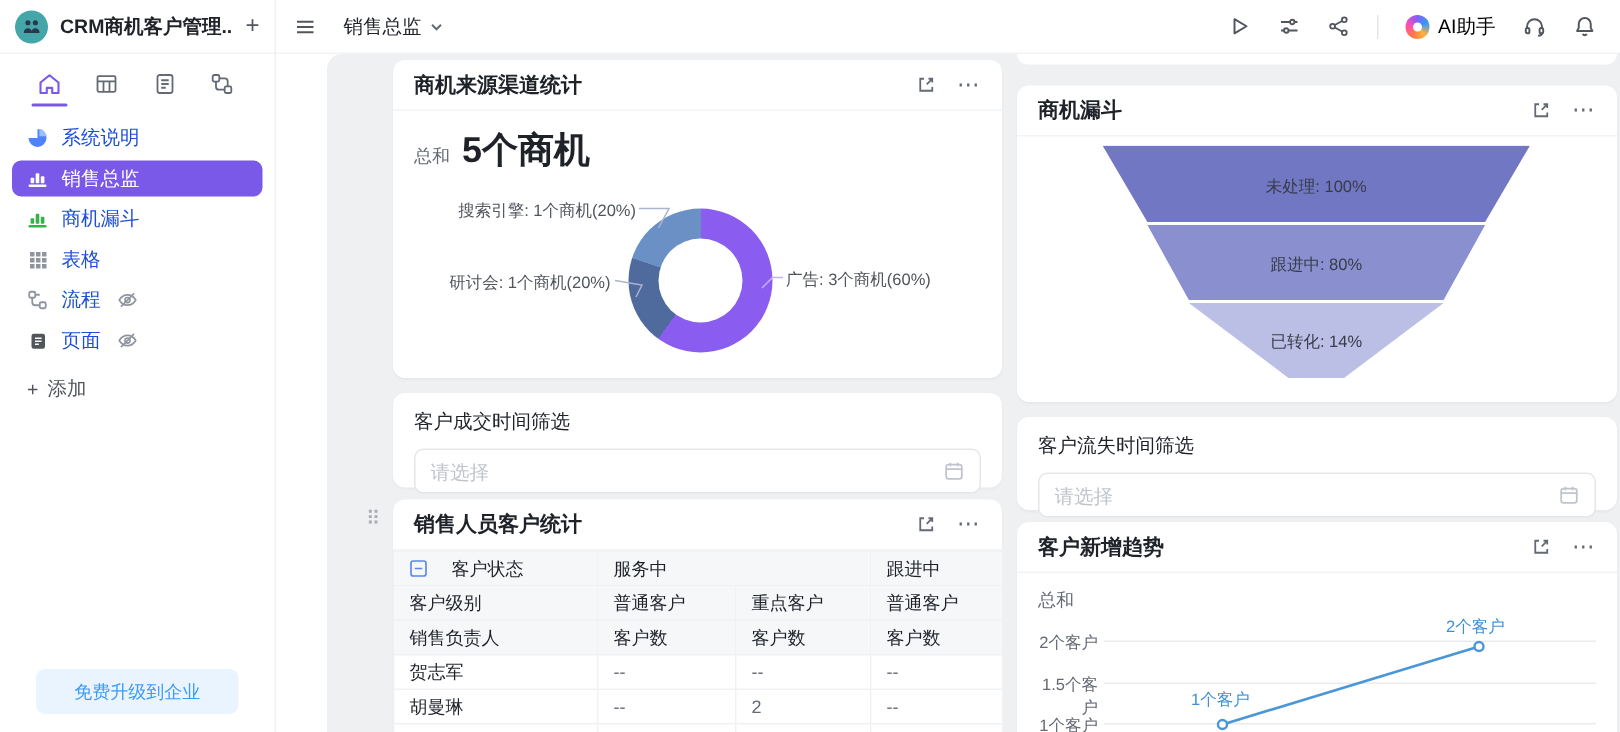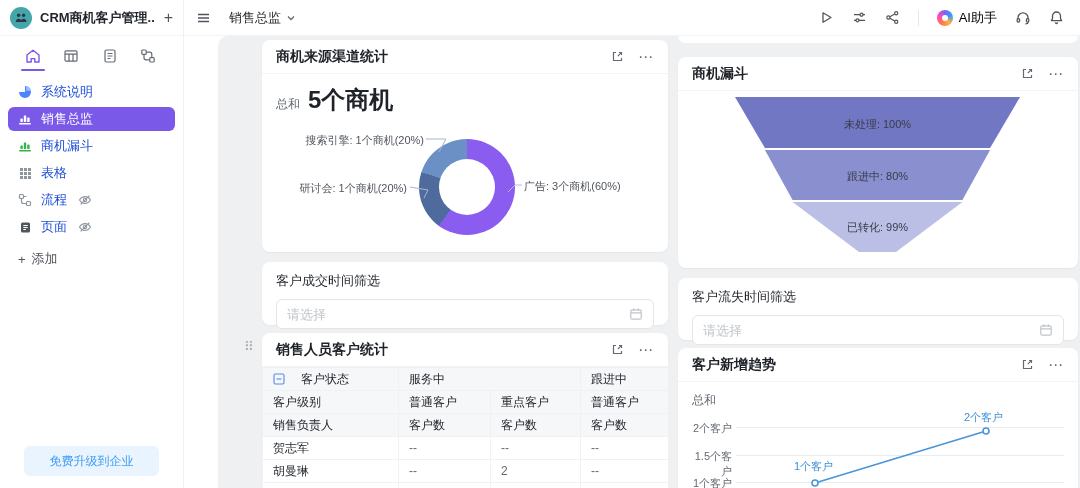--- a/index.html
+++ b/index.html
@@ -345,21 +345,21 @@
         </span>
         <span class="a more">⋯</span>
       </span>
     </div>
     <div class="funnel">
       <div class="fseg fs0"></div>
       <div class="fseg fs1"></div>
       <div class="fseg fs2"></div>
       <span class="flbl" style="top:20px">未处理: 100%</span>
       <span class="flbl" style="top:72px">跟进中: 80%</span>
-      <span class="flbl" style="top:123px">已转化: 99%</span>
+      <span class="flbl" style="top:123px">已转化: 14%</span>
     </div>
   </div>
 
   <div class="card fcard" style="left:44px;top:226px;width:406px;height:63px;">
     <div class="flab">客户成交时间筛选</div>
     <div class="finput">
       <input type="text" placeholder="请选择" style="">
       <svg width="14" height="14" viewBox="0 0 14 14" fill="none" stroke="#c0c4cc" stroke-width="1.2">
           <rect x="1.8" y="2.8" width="10.4" height="9.4" rx="1.5"></rect>
           <path d="M1.8 5.8h10.4M4.6 1.5v2.4M9.4 1.5v2.4"></path>

